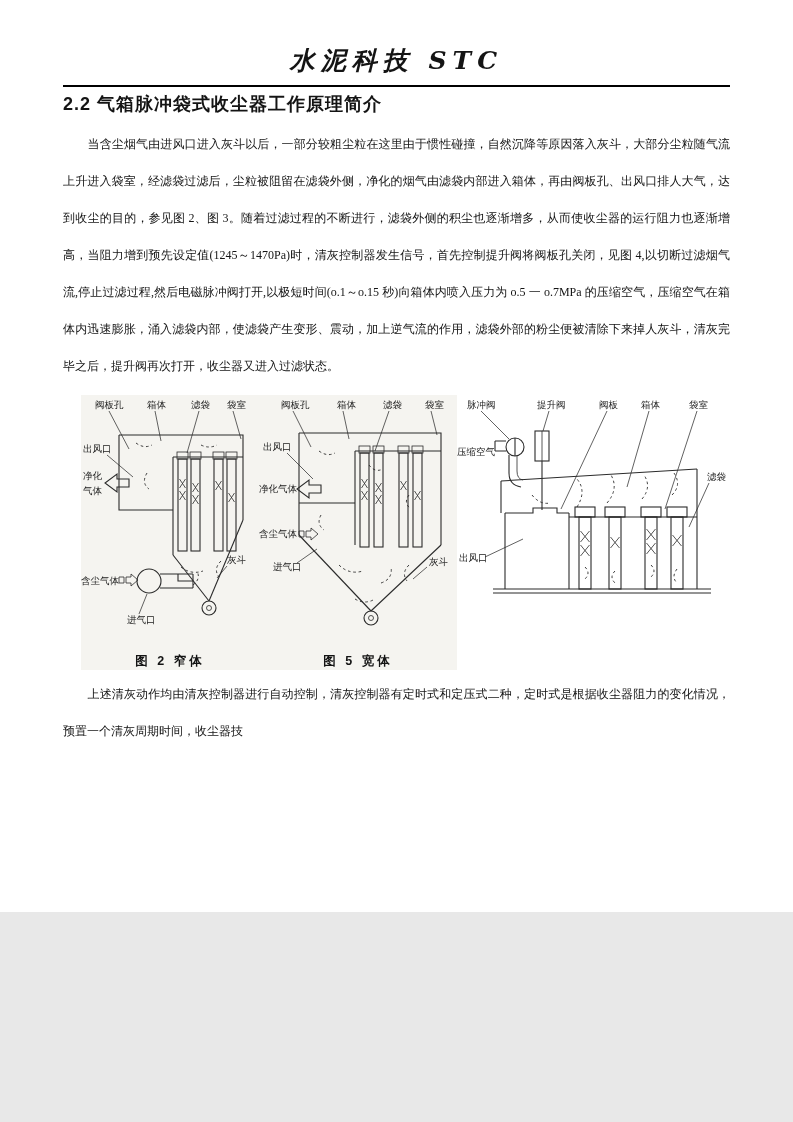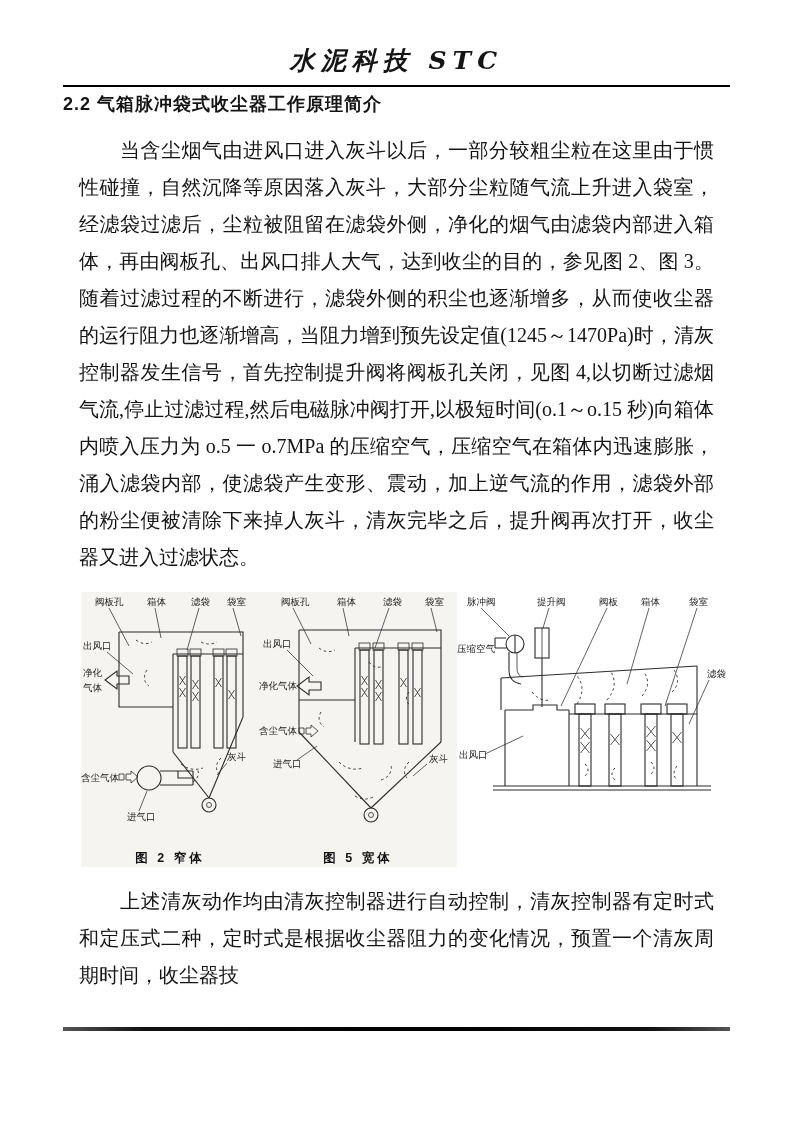--- a/index.html
+++ b/index.html
@@ -1,18 +1,18 @@
 <!DOCTYPE html>
 <html><head>
 <meta charset="utf-8">
 <style>
   html,body { margin:0; padding:0; background:#e8e8e8; }
   .page {
     position:relative;
-    width:793px; height:1122px;
+    width:793px; height:912px;
     margin:0 auto;
     background:#ffffff;
     box-sizing:border-box;
     padding:46px 63px 0 63px;
     font-family:"Liberation Serif", serif;
     color:#141414;
     overflow:hidden;
   }
   .journal-title {
     text-align:center;
@@ -26,25 +26,25 @@
   }
   .header-rule { border-top:2.5px solid #000; }
   .section-heading {
     font-family:"Liberation Sans", sans-serif;
     font-weight:bold;
     font-size:18px;
     letter-spacing:1px;
     margin:5px 0 10px 0;
   }
   .par {
-    font-size:20px;
+    font-size:12px;
     line-height:37px;
     text-align:justify;
     text-indent:2.05em;
-    margin:16px;
+    margin:0;
     word-break:break-all;
   }
   .figures {
     display:flex;
     align-items:flex-start;
     margin:10px 0 6px 18px;
   }
   .figure { display:flex; flex-direction:column; }
   .scan-tint { background:#f5f4f0; }
   .fig-caption {

